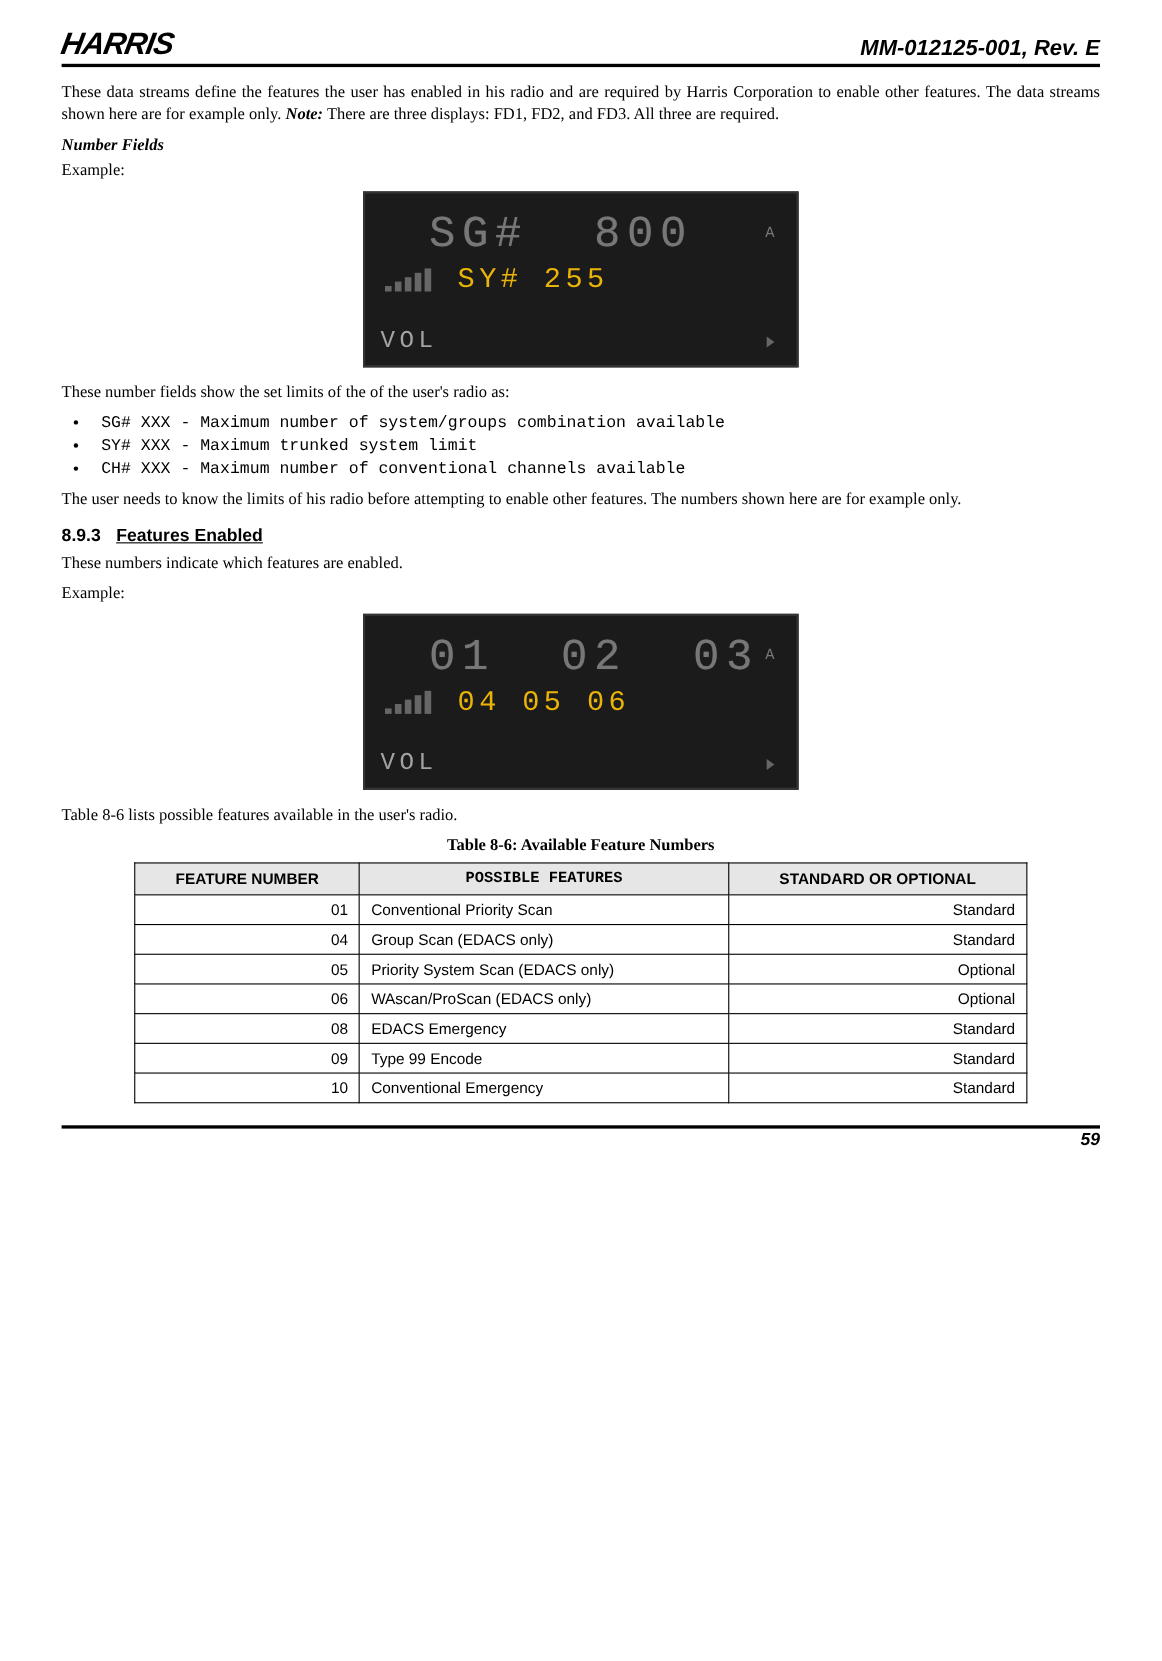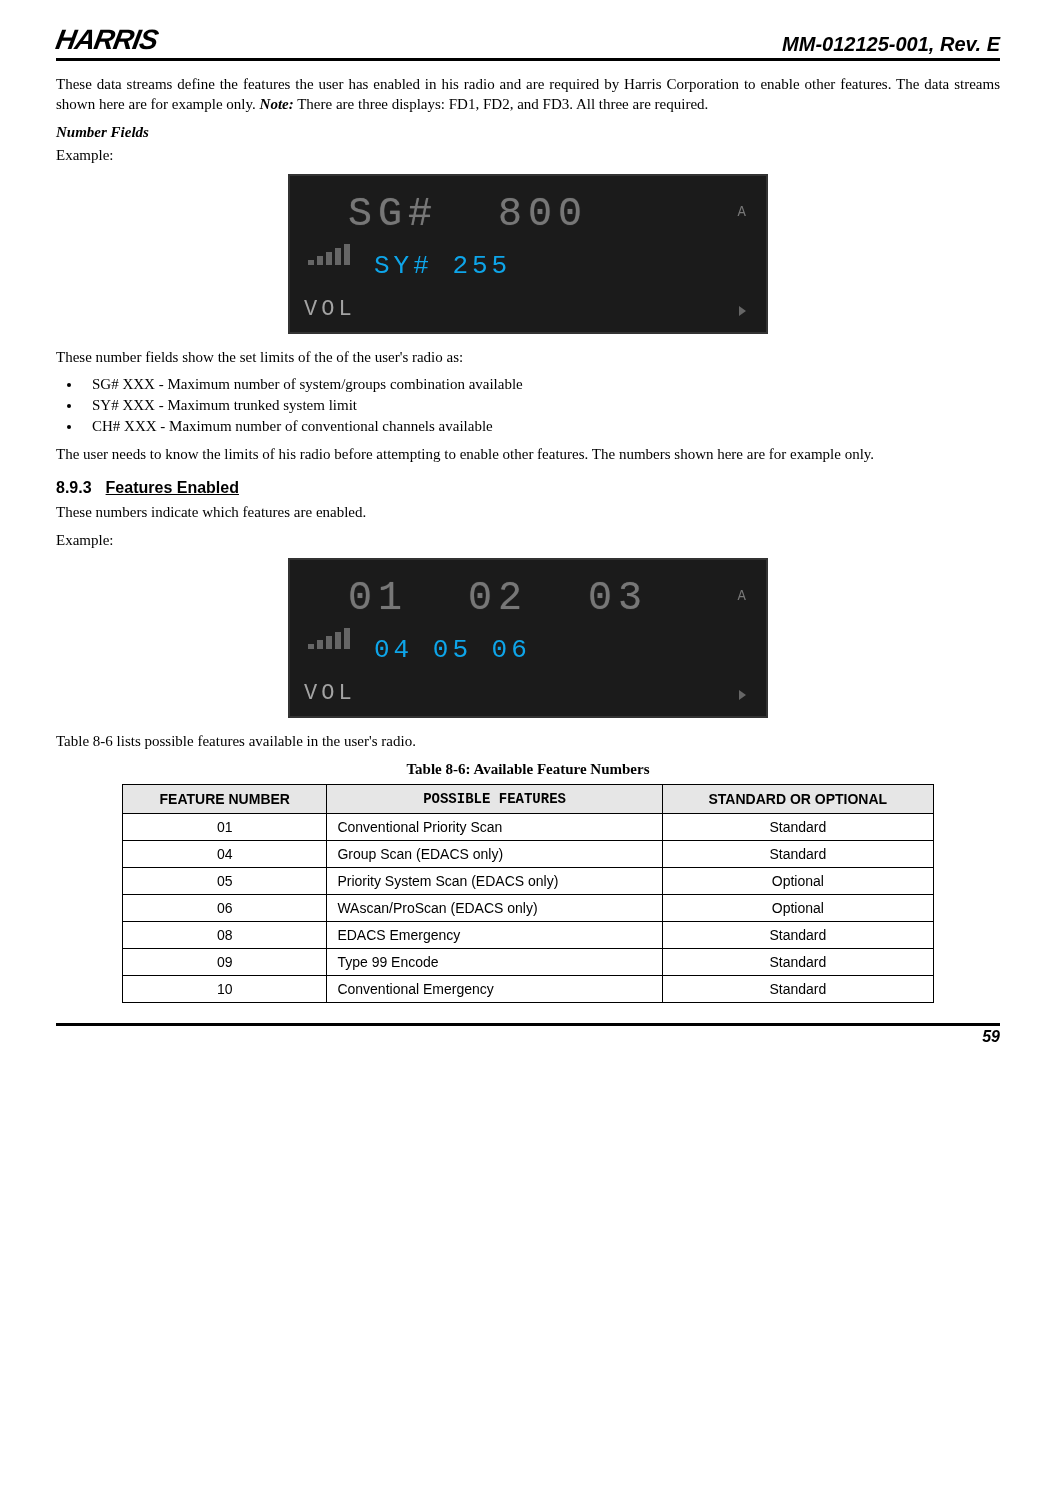--- a/index.html
+++ b/index.html
@@ -35,31 +35,31 @@
   .doc-id {
     font-family: Liberation Sans, sans-serif;
     font-weight: 700;
     font-style: italic;
     font-size: 20px;
   }
   p { margin: 0 0 8px 0; line-height: 1.32; text-align: justify; }
   .para-lead { margin-top: 4px; }
   .italic-head { font-style: italic; font-weight: 700; margin: 6px 0 4px 0; }
   ul.bullets { margin: 4px 0 10px 26px; padding: 0; }
-  ul.bullets li { margin: 4px 0; padding-left: 10px; }
+  ul.bullets li { margin: 4px 0; padding-left: 10px; font-family: Liberation Mono, monospace; }
   .section-head {
     font-family: Arial, Helvetica, sans-serif;
     font-weight: 700;
     font-size: 16px;
     margin: 14px 0 6px 0;
   }
   .section-head .num { display: inline-block; margin-right: 14px; }
   .section-head .title { text-decoration: underline; }
   .lcd {
-    width: 480px;
+    width: 396px;
     height: 160px;
     margin: 6px auto 14px auto;
     background: #1b1b1b;
     border: 2px solid #333;
     position: relative;
     padding: 10px 14px;
     color: #888;
   }
   .lcd .line1 {
     font-family: "Courier New", monospace;
@@ -68,23 +68,23 @@
     color: #777;
     text-shadow: 0 0 1px #555;
     margin-left: 44px;
     margin-top: 6px;
     white-space: pre;
   }
   .lcd .line2 {
     font-family: "Courier New", monospace;
     font-size: 26px;
     letter-spacing: 4px;
-    color: #0ea5e9;
+    color: #eab308;
     margin-left: 70px;
-    margin-top: 14px;
+    margin-top: 2px;
     white-space: pre;
   }
   .lcd .vol {
     position: absolute;
     left: 14px;
     bottom: 10px;
     font-family: "Courier New", monospace;
     font-size: 22px;
     letter-spacing: 4px;
     color: #a3a3a3;
@@ -141,21 +141,21 @@
     background: #e6e6e6;
     border: 1px solid #000;
     padding: 6px 8px;
     text-align: center;
     font-weight: 700;
   }
   table.feature td {
     border: 1px solid #000;
     padding: 5px 10px;
   }
-  table.feature td.center { text-align: center; }
+  table.feature td.center { text-align: right; }
   table.feature th.left { text-align: left; }
   .footer {
     border-top: 3px solid #000;
     margin-top: 20px;
     padding-top: 2px;
     text-align: right;
     font-family: Arial, Helvetica, sans-serif;
     font-weight: 700;
     font-style: italic;
     font-size: 16px;

